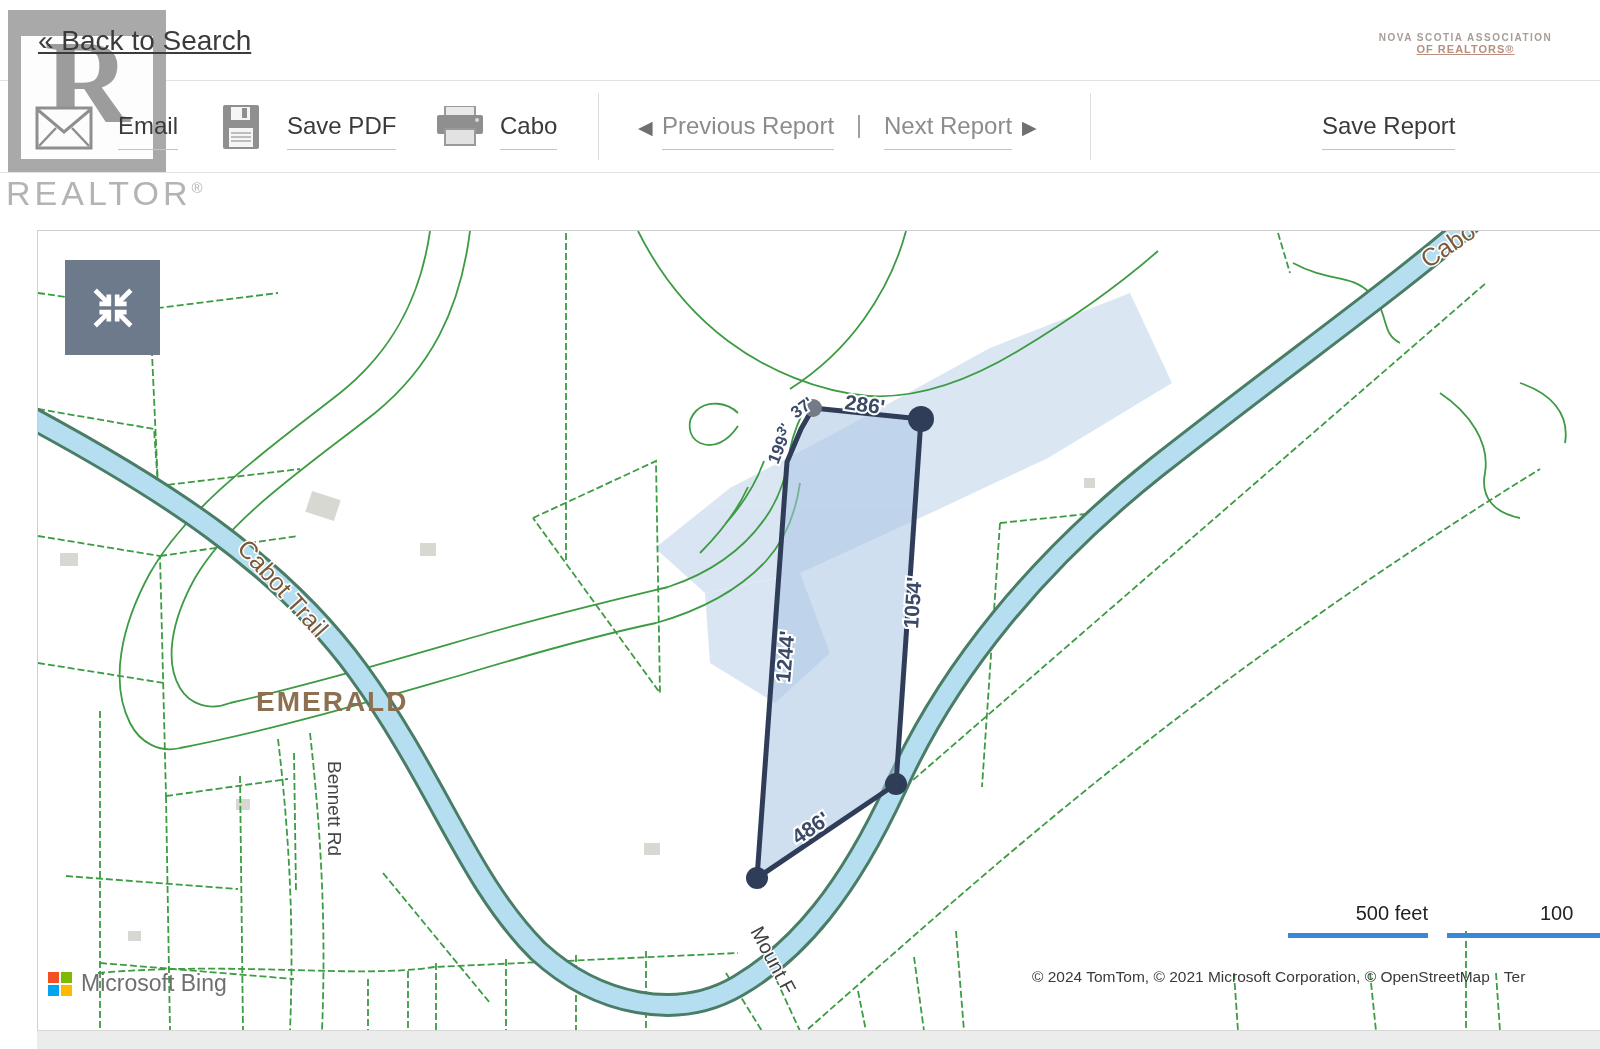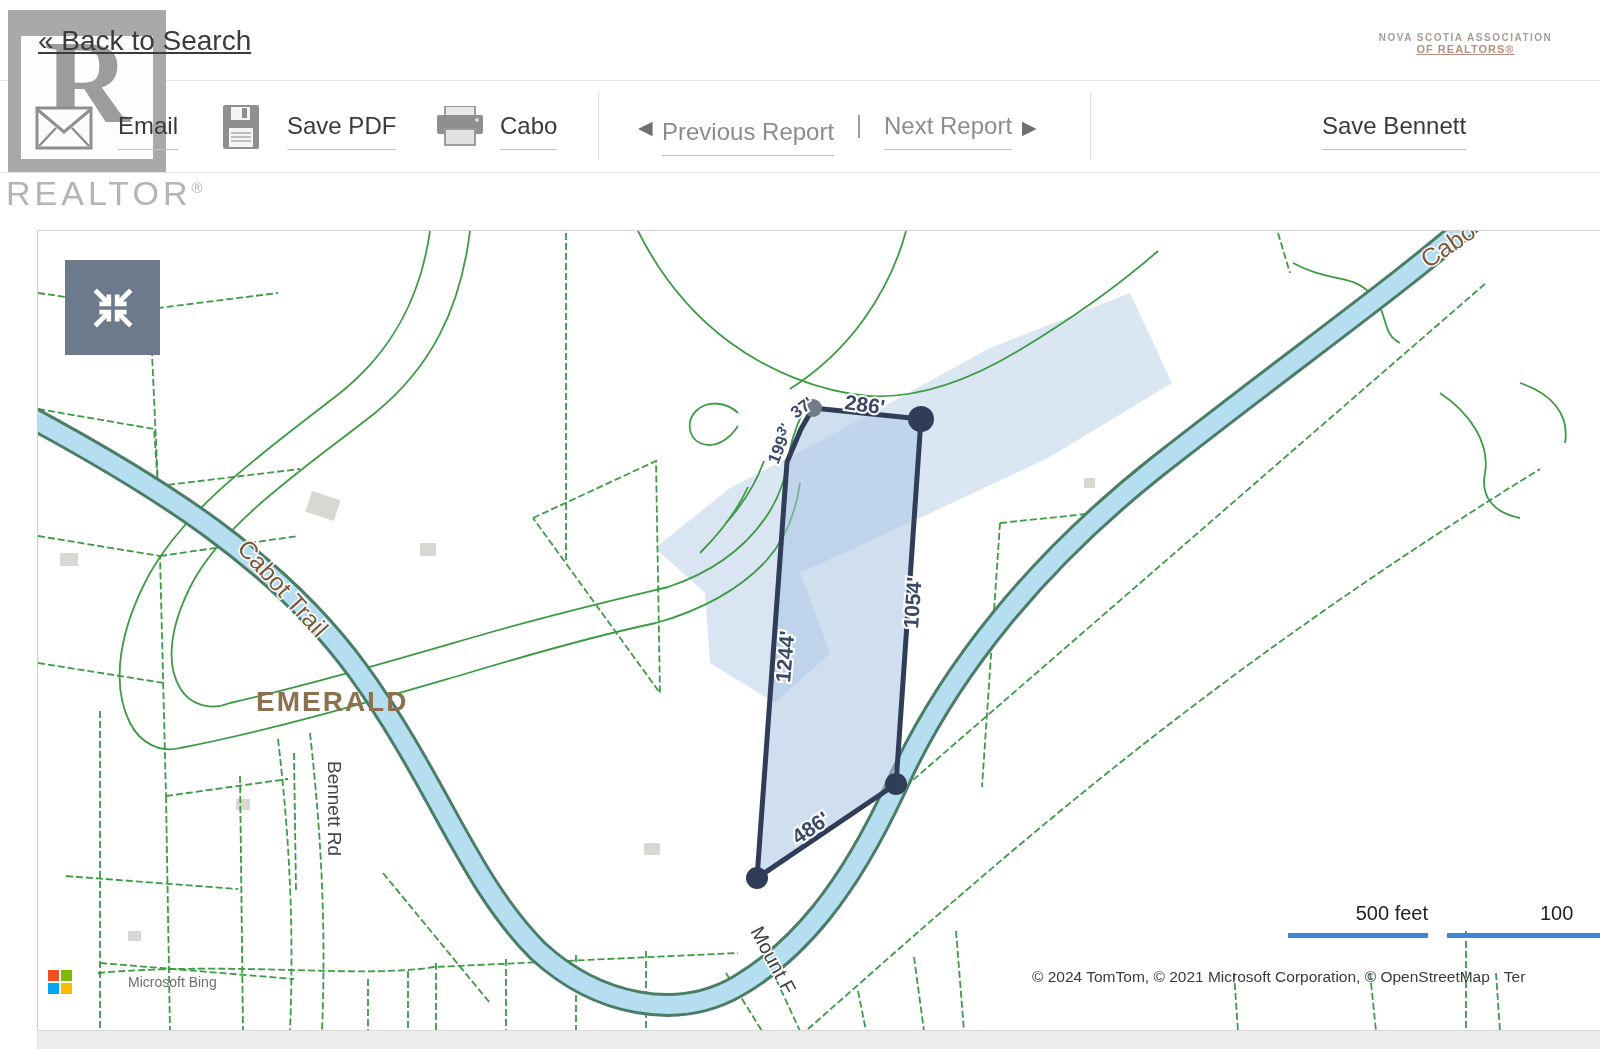--- a/index.html
+++ b/index.html
@@ -36,21 +36,21 @@
 
   .widget-btn{left:65px;top:260px;width:95px;height:95px;background:#6d7a8c;z-index:6;cursor:pointer;
               display:flex;align-items:center;justify-content:center;}
 
   .scale-label{font-size:20px;color:#222;z-index:6;}
   .scale-bar{height:5px;background:#3a87d8;z-index:6;}
   .attrib{top:968px;left:1032px;font-size:15.5px;color:#3a3a3a;white-space:nowrap;z-index:6;}
   .attrib .more{margin-left:14px;margin-top:24px;}
   .bing{left:48px;top:970px;display:flex;align-items:center;z-index:6;cursor:pointer;}
   .mslogo{display:grid;grid-template-columns:11px 11px;grid-template-rows:11px 11px;gap:2px;margin-right:9px;}
-  .bing-text{font-size:14px;color:#6f6f6f;margin-left:47px;}
+  .bing-text{font-size:23px;color:#6f6f6f;}
 
   svg text{font-family:"Liberation Sans", sans-serif;}
   .meas{font-weight:bold;fill:#3b4a68;stroke:#ffffff;stroke-width:4px;paint-order:stroke;}
   .roadlbl{fill:#7a5a38;stroke:#ffffff;stroke-width:3px;paint-order:stroke;font-size:25px;}
 </style>
 </head>
 <body>
 
 <div class="hline" style="top:80px;"></div>
 <div class="hline" style="top:172px;"></div>
@@ -90,26 +90,26 @@
     <rect x="9" y="23" width="30" height="16" fill="#e2e2e2" stroke="#9a9a9a" stroke-width="2"></rect>
     <circle cx="41" cy="14" r="2" fill="#d9d9d9"></circle>
   </svg>
 </div>
 <span class="abs tool-label" style="left:500px;top:112px;z-index:4;">Cabo</span>
 
 <div class="vdiv" style="left:598px;"></div>
 <div class="vdiv" style="left:1090px;"></div>
 
 <span class="abs tri" style="left:638px;top:116px;">◀</span>
-<span class="abs tool-label gray" style="left:662px;top:118px;">Previous Report</span>
+<span class="abs tool-label gray" style="left:662px;top:112px;">Previous Report</span>
 <span class="abs" style="left:856px;top:112px;font-size:23px;color:#9a9a9a;">|</span>
 <span class="abs tool-label gray" style="left:884px;top:112px;">Next Report</span>
 <span class="abs tri" style="left:1022px;top:116px;">▶</span>
 
-<span class="abs tool-label" style="left:1322px;top:112px;">Save Bennett</span>
+<span class="abs tool-label" style="left:1322px;top:112px;">Save Report</span>
 
 <div class="abs nsar">
   <div class="sub1">NOVA SCOTIA ASSOCIATION</div>
   <div class="sub2">OF REALTORS®</div>
 </div>
 
 <div class="abs map-wrap">
 <svg width="1563" height="800" viewBox="0 0 1563 800">
 
   <g fill="#b7cde8" opacity="0.5">

